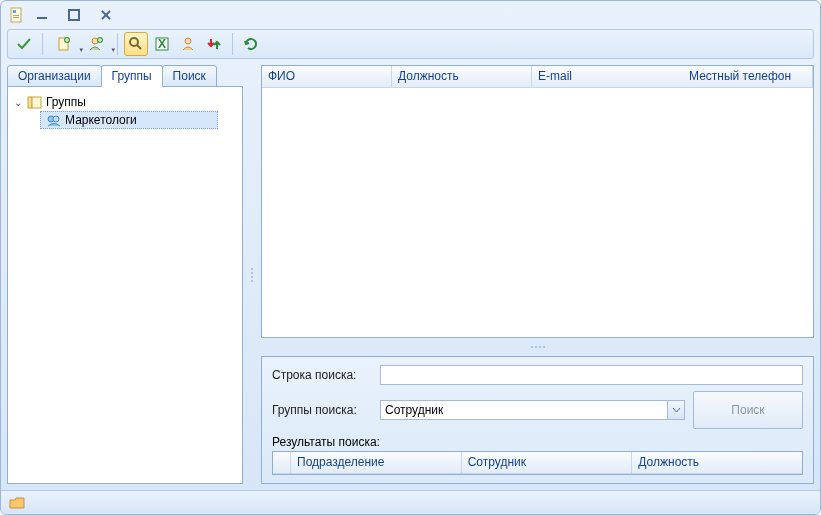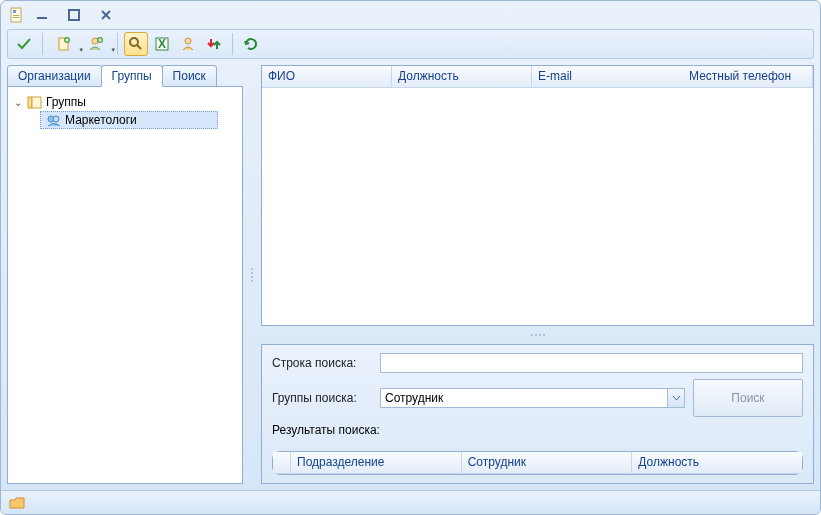--- a/index.html
+++ b/index.html
@@ -40,21 +40,21 @@
   .search-panel { border: 1px solid #8faed1; background: linear-gradient(#eaf2fc, #dbe9f8); padding: 8px 10px; }
   .form-row { display:flex; align-items:center; margin-bottom:6px; gap:8px; }
   .form-label { width: 100px; color: #222; }
   .text-input { flex:1; height:20px; border:1px solid #a4bad6; background:#fff; padding:0 4px; }
   .combo { flex:1; display:flex; height:20px; }
   .combo input { flex:1; border:1px solid #a4bad6; border-right:none; padding:0 4px; background:#fff; }
   .combo .cb-btn { width:18px; border:1px solid #a4bad6; background:linear-gradient(#f0f6fd,#d7e5f6); display:flex;align-items:center;justify-content:center; cursor:pointer;}
   .search-btn { width:110px; height:38px; background:linear-gradient(#f6f9fd,#e1ebf7); border:1px solid #a4bad6; color:#8a97a8; cursor:pointer; border-radius:2px;}
   .results-grid .gh1b{width:18px;} .ghd{flex:1;border-right:1px solid #c8d8ec;padding:3px 6px;color:#15428b;}
   .results-grid .ghlast{border-right:none;}
-  .results-grid { margin-top:14px;border-radius:8px; }
+  .results-grid { margin-top:2px; }
   .results-grid .grid-body{height:36px;}
   .statusbar { height: 24px; background: linear-gradient(#eaf2fc, #d6e6f7); border-top: 1px solid #b1c9e6; display:flex; align-items:center; padding:0 8px;}
   .status-icon { width:16px; height:16px; }
   .mid-wrap { display:flex; flex:1; min-height:0;}
 </style>
 </head>
 <body>
 
 <div class="window">
   <div class="titlebar">

